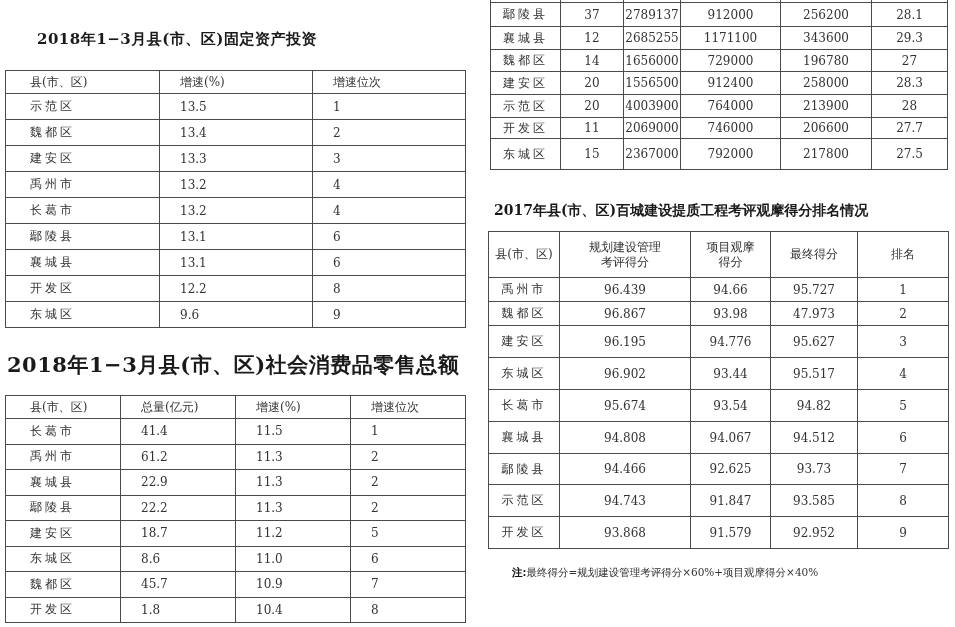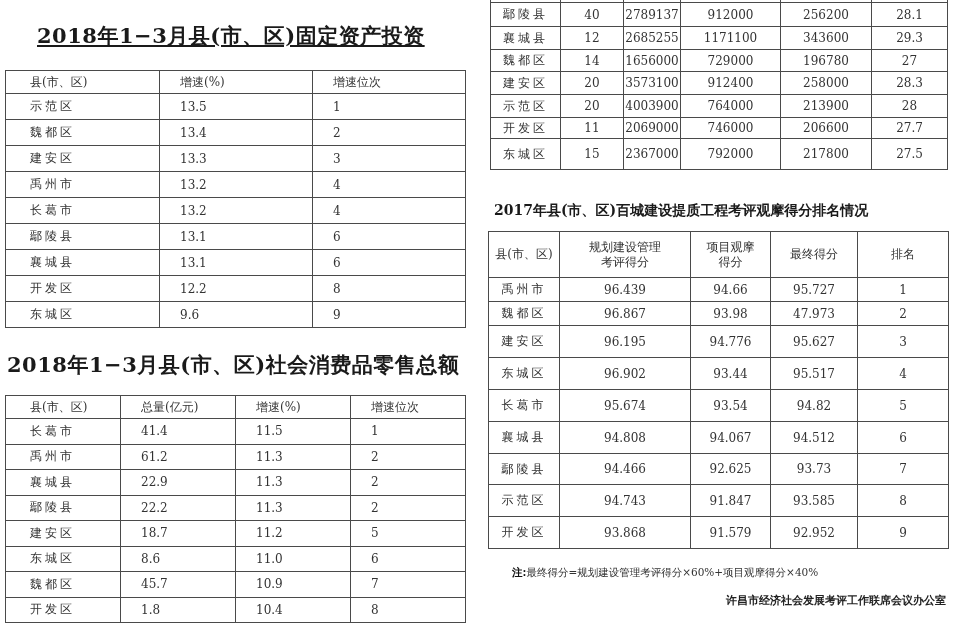--- a/index.html
+++ b/index.html
@@ -17,21 +17,21 @@
   .t3 td:first-child, .t4 td:first-child { letter-spacing: 3px; }
   .t4 tr.hdr td { letter-spacing: 0 !important; line-height: 15px; }
   .note { position: absolute; font-size: 10.5px; color: #333; white-space: nowrap; }
   .note b { color: #111; }
   .sign { position: absolute; font-family: "DejaVu Sans", "Liberation Sans", sans-serif;
           font-weight: bold; font-size: 11px; color: #222; text-align: right; white-space: nowrap; }
 </style>
 </head>
 <body>
 
-<div class="title" style="left:37px; top:22px; font-size:21px; letter-spacing:0.5px;text-decoration:underline;">2018年1−3月县(市、区)固定资产投资</div>
+<div class="title" style="left:37px; top:30px; font-size:15px; letter-spacing:0.5px;">2018年1−3月县(市、区)固定资产投资</div>
 
 <table class="t1" style="left:5px; top:70px; width:460px;">
   <colgroup>
       <col style="width:154px">
       <col style="width:153px">
       <col style="width:153px">
     </colgroup>
   <tbody id="t1body">
       <tr class="hdr" style="height: 23px;">
         <td>县(市、区)</td>
@@ -166,21 +166,21 @@
       <tr class="hdr" style="height: 20px;">
         <td></td>
         <td></td>
         <td></td>
         <td></td>
         <td></td>
         <td></td>
       </tr>
       <tr style="height: 24px;">
         <td>鄢陵县</td>
-        <td>40</td>
+        <td>37</td>
         <td>2789137</td>
         <td>912000</td>
         <td>256200</td>
         <td>28.1</td>
       </tr>
       <tr style="height: 23px;">
         <td>襄城县</td>
         <td>12</td>
         <td>2685255</td>
         <td>1171100</td>
@@ -191,21 +191,21 @@
         <td>魏都区</td>
         <td>14</td>
         <td>1656000</td>
         <td>729000</td>
         <td>196780</td>
         <td>27</td>
       </tr>
       <tr style="height: 23px;">
         <td>建安区</td>
         <td>20</td>
-        <td>3573100</td>
+        <td>1556500</td>
         <td>912400</td>
         <td>258000</td>
         <td>28.3</td>
       </tr>
       <tr style="height: 23px;">
         <td>示范区</td>
         <td>20</td>
         <td>4003900</td>
         <td>764000</td>
         <td>213900</td>
@@ -324,14 +324,13 @@
         <td>9</td>
       </tr>
     </tbody>
 </table>
 
 <div class="note" style="left:512px; top:566px;text-align:right;">
   <b>注:</b><span>最终得分=规划建设管理考评得分×60%+项目观摩得分×40%</span>
 </div>
 
 <div class="sign" style="right:9px; top:593px;">
-  <div>许昌市经济社会发展考评工作联席会议办公室</div>
 </div>
 
 </body></html>

